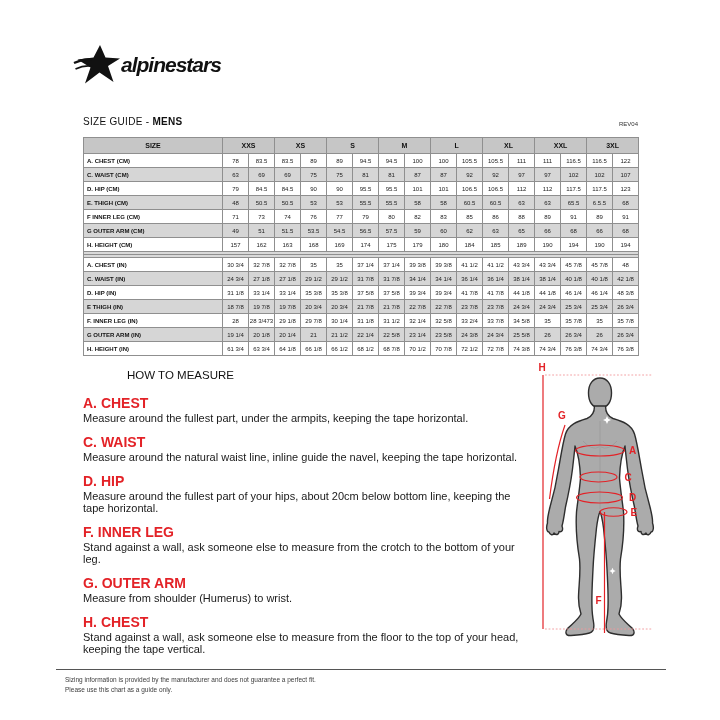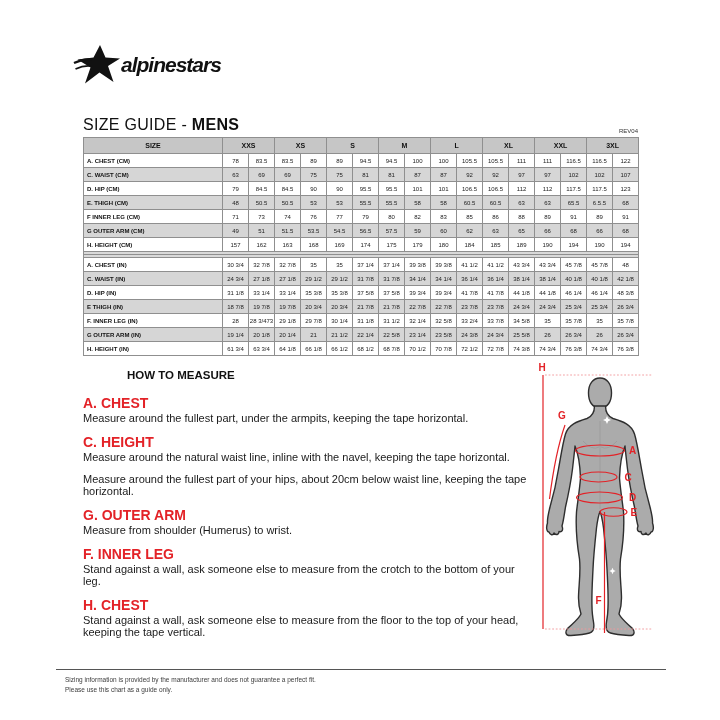--- a/index.html
+++ b/index.html
@@ -6,37 +6,37 @@
   html,body { margin:0; padding:0; background:#fff; }
   .page {
     position:relative; width:720px; height:720px; background:#ffffff;
     font-family:"Liberation Sans", sans-serif; overflow:hidden;margin-top:23px;
   }
   
   .logo { position:absolute; left:72px; top:18px; display:flex; align-items:center; height:48px; }
   .logo-text { font-size:21px; font-weight:700; font-style:italic; letter-spacing:-1px; color:#111; margin-left:-5px; }
   
   .titlebar { position:absolute; left:83px; top:93px; width:555px; display:flex; justify-content:space-between; align-items:flex-end; }
-  .title { font-size:16px; color:#111; letter-spacing:0.3px; }
+  .title { font-size:10px; color:#111; letter-spacing:0.3px; }
   .title b { font-weight:700; }
   .rev { font-size:6px; color:#333; }
   
   table#size-table {
     position:absolute; left:83px; top:114px; width:555px;
     border-collapse:collapse; table-layout:fixed;
   }
   #size-table th, #size-table td { border:1px solid #8f8f8f; padding:0; }
   #size-table thead th { background:#c6c6c6; font-weight:700; font-size:7px; height:16px; text-align:center; color:#111; }
   #size-table tbody th.lbl { font-size:6px; font-weight:700; text-align:left; padding-left:3px; height:14px; color:#111; }
   #size-table tbody td { font-size:6px; text-align:center; color:#222; height:14px; }
   #size-table tbody tr.alt { background:#d6d6d6; }
   #size-table tbody tr.sep td { height:3px; background:#d9d9d9; }
   
   .htm { position:absolute; left:83px; top:346px; width:448px; }
-  .htm h2 { font-size:11.5px; font-weight:700; margin:0 0 14px 0; color:#111;padding-left:44px; }
+  .htm h2 { font-size:11.5px; font-weight:400; margin:0 0 14px 0; color:#111;padding-left:44px; }
   .htm-item { margin-bottom:10px; }
   .htm-item h3 { font-size:14px; font-weight:700; color:#e32227; margin:0 0 1px 0; }
   .htm-item p { font-size:11px; margin:0; color:#1a1a1a; }
   
   .figure { position:absolute; left:520px; top:338px; width:180px; height:302px; }
   .fig-label { font:700 10px "Liberation Sans", sans-serif; fill:#e32227; }
   
   .footer { position:absolute; left:56px; top:646px; width:610px; border-top:1px solid #555; padding-top:5px; }
   .footer div { font-size:6.5px; color:#3c3c3c; line-height:1.5; padding-left:9px; }
 </style>
@@ -354,33 +354,34 @@
   </table>
 
   <div class="htm">
     <h2>HOW TO MEASURE</h2>
     <div id="htm-items">
         <div class="htm-item">
           <h3>A. CHEST</h3>
           <p>Measure around the fullest part, under the armpits, keeping the tape horizontal.</p>
         </div>
         <div class="htm-item">
-          <h3>C. HEIGHT</h3>
-          <p>Measure around the natural waist line, inline with the navel, keeping the tape horizontal.</p>
-        </div>
-        <div class="htm-item">
-          <p>Measure around the fullest part of your hips, about 20cm below waist line, keeping the tape horizontal.</p>
+          <h3>C. WAIST</h3>
+          <p>Measure around the natural waist line, inline guide the navel, keeping the tape horizontal.</p>
+        </div>
+        <div class="htm-item">
+          <h3>D. HIP</h3>
+          <p>Measure around the fullest part of your hips, about 20cm below bottom line, keeping the tape horizontal.</p>
+        </div>
+        <div class="htm-item">
+          <h3>F. INNER LEG</h3>
+          <p>Stand against a wall, ask someone else to measure from the crotch to the bottom of your leg.</p>
         </div>
         <div class="htm-item">
           <h3>G. OUTER ARM</h3>
           <p>Measure from shoulder (Humerus) to wrist.</p>
-        </div>
-        <div class="htm-item">
-          <h3>F. INNER LEG</h3>
-          <p>Stand against a wall, ask someone else to measure from the crotch to the bottom of your leg.</p>
         </div>
         <div class="htm-item">
           <h3>H. CHEST</h3>
           <p>Stand against a wall, ask someone else to measure from the floor to the top of your head, keeping the tape vertical.</p>
         </div>
       </div>
   </div>
 
   <div class="figure">
     <svg width="180" height="302" viewBox="0 0 180 302">

